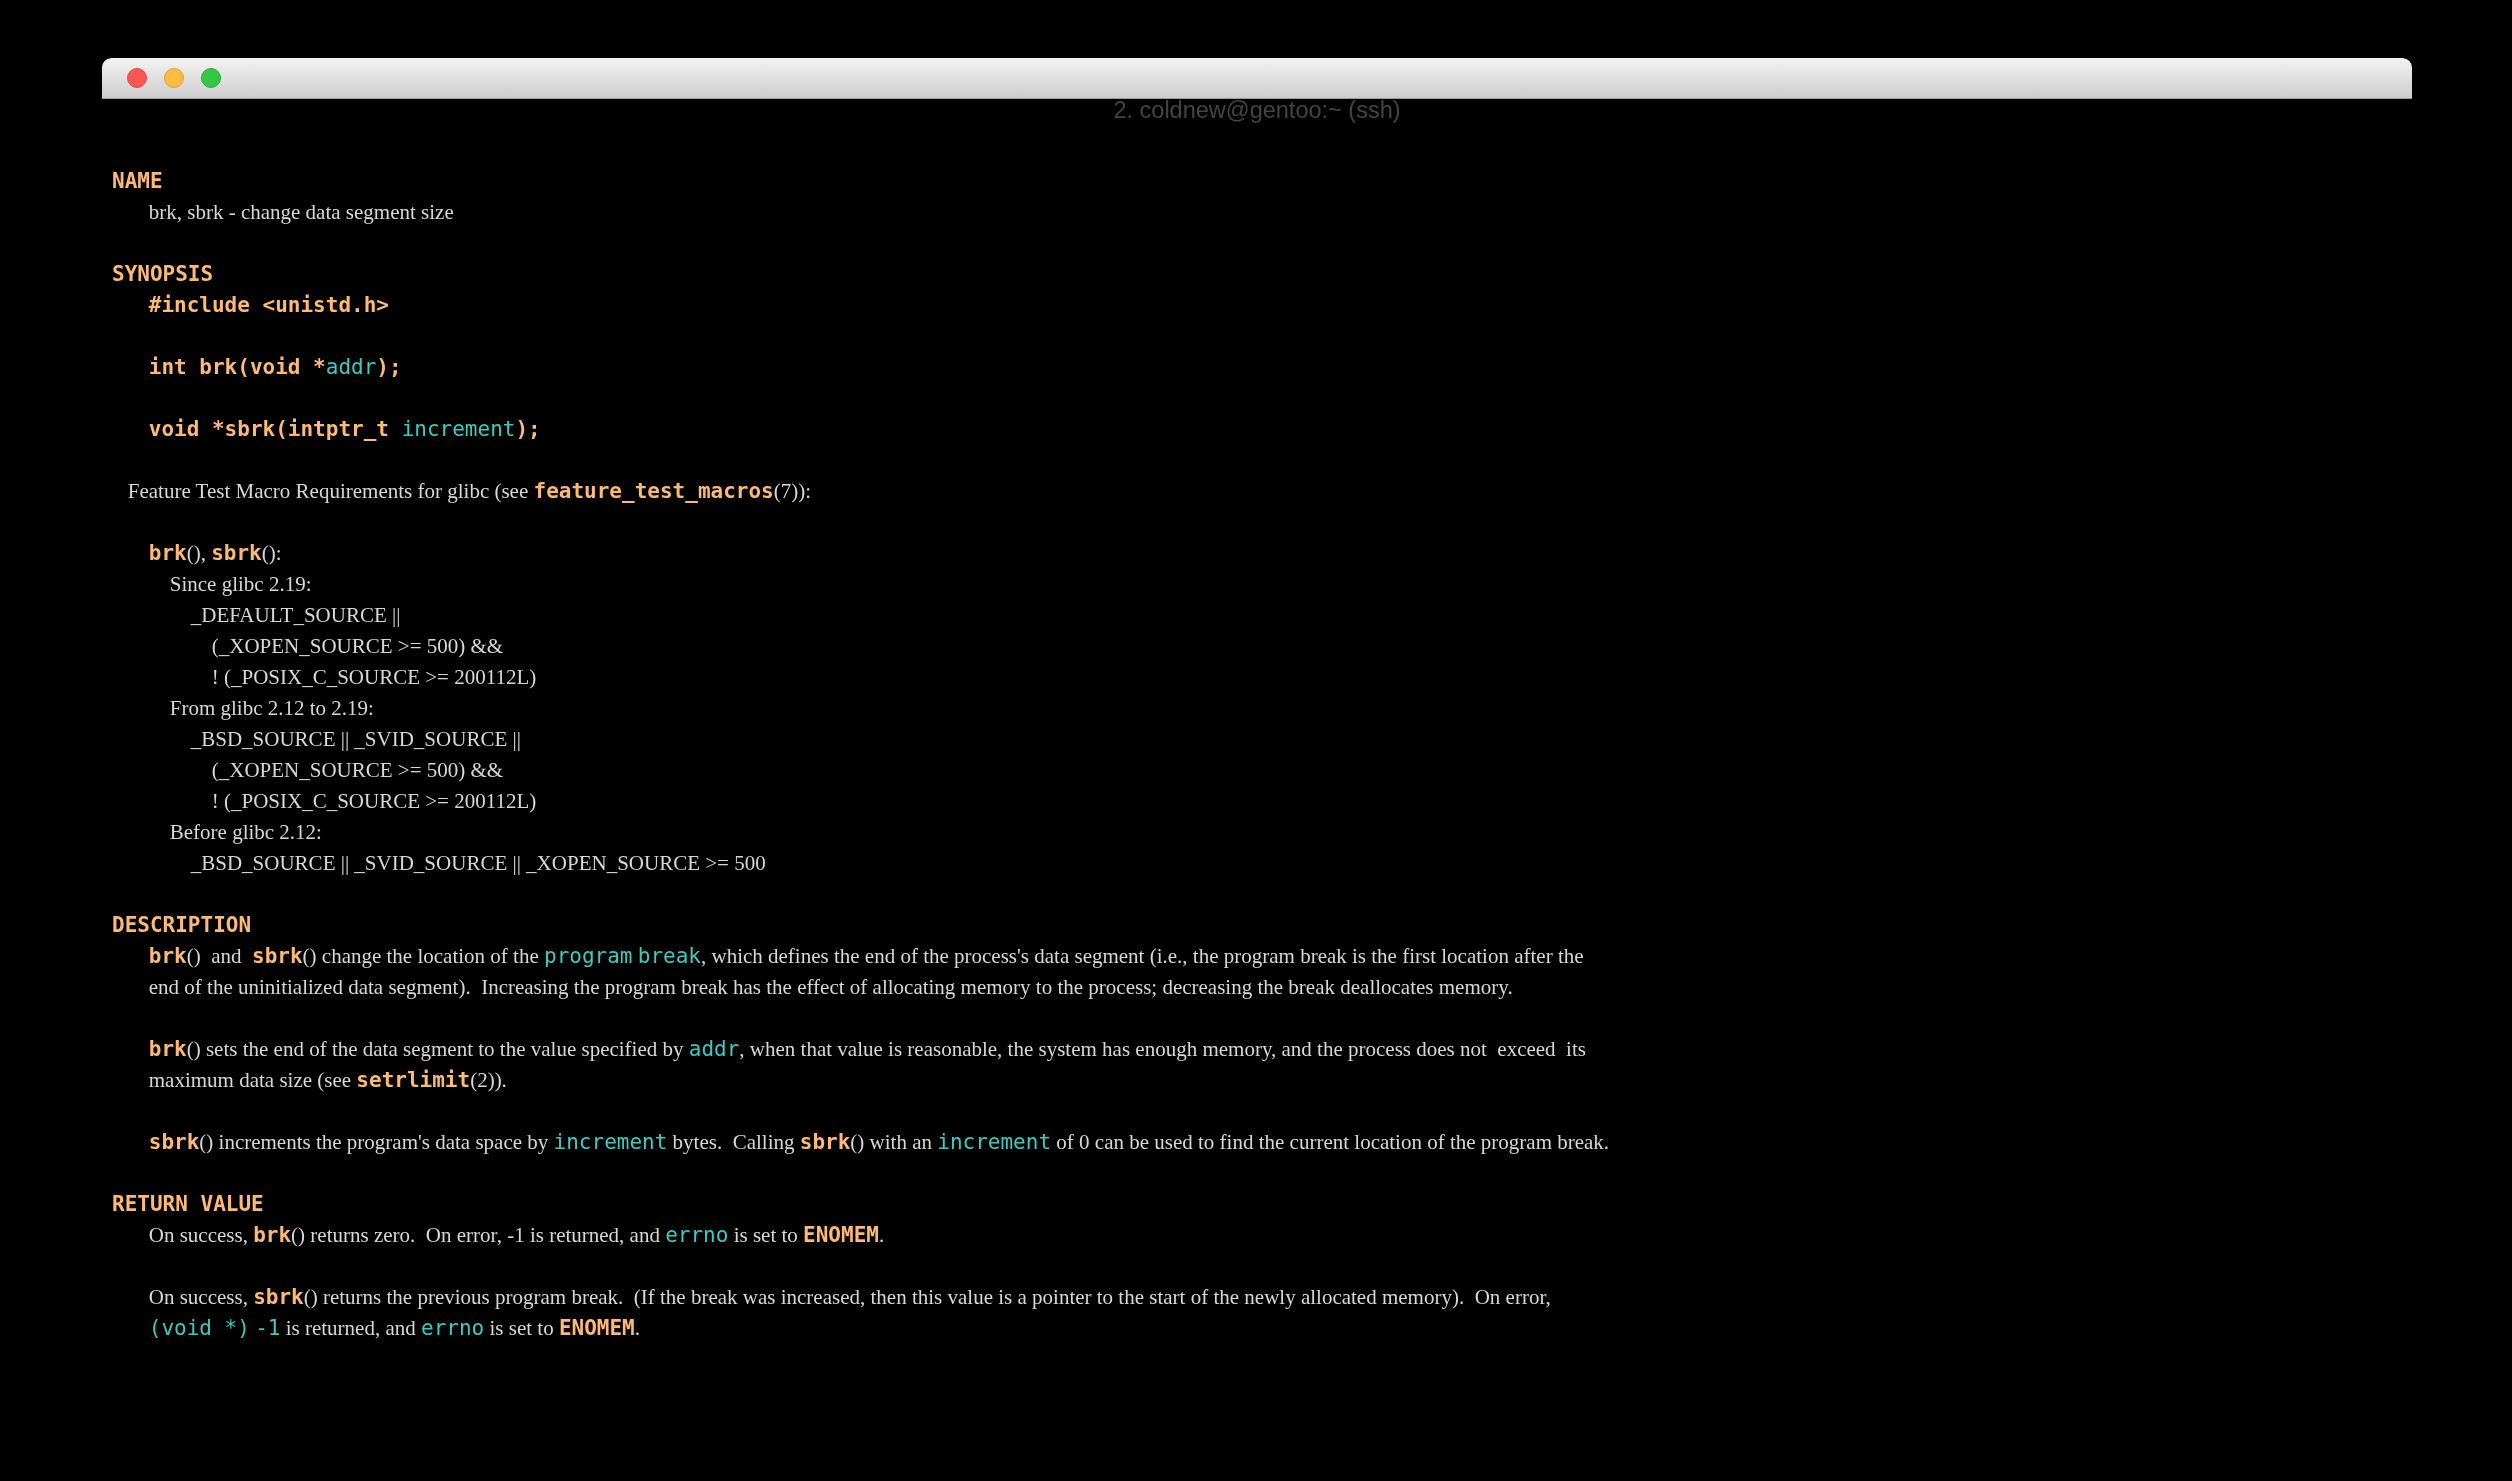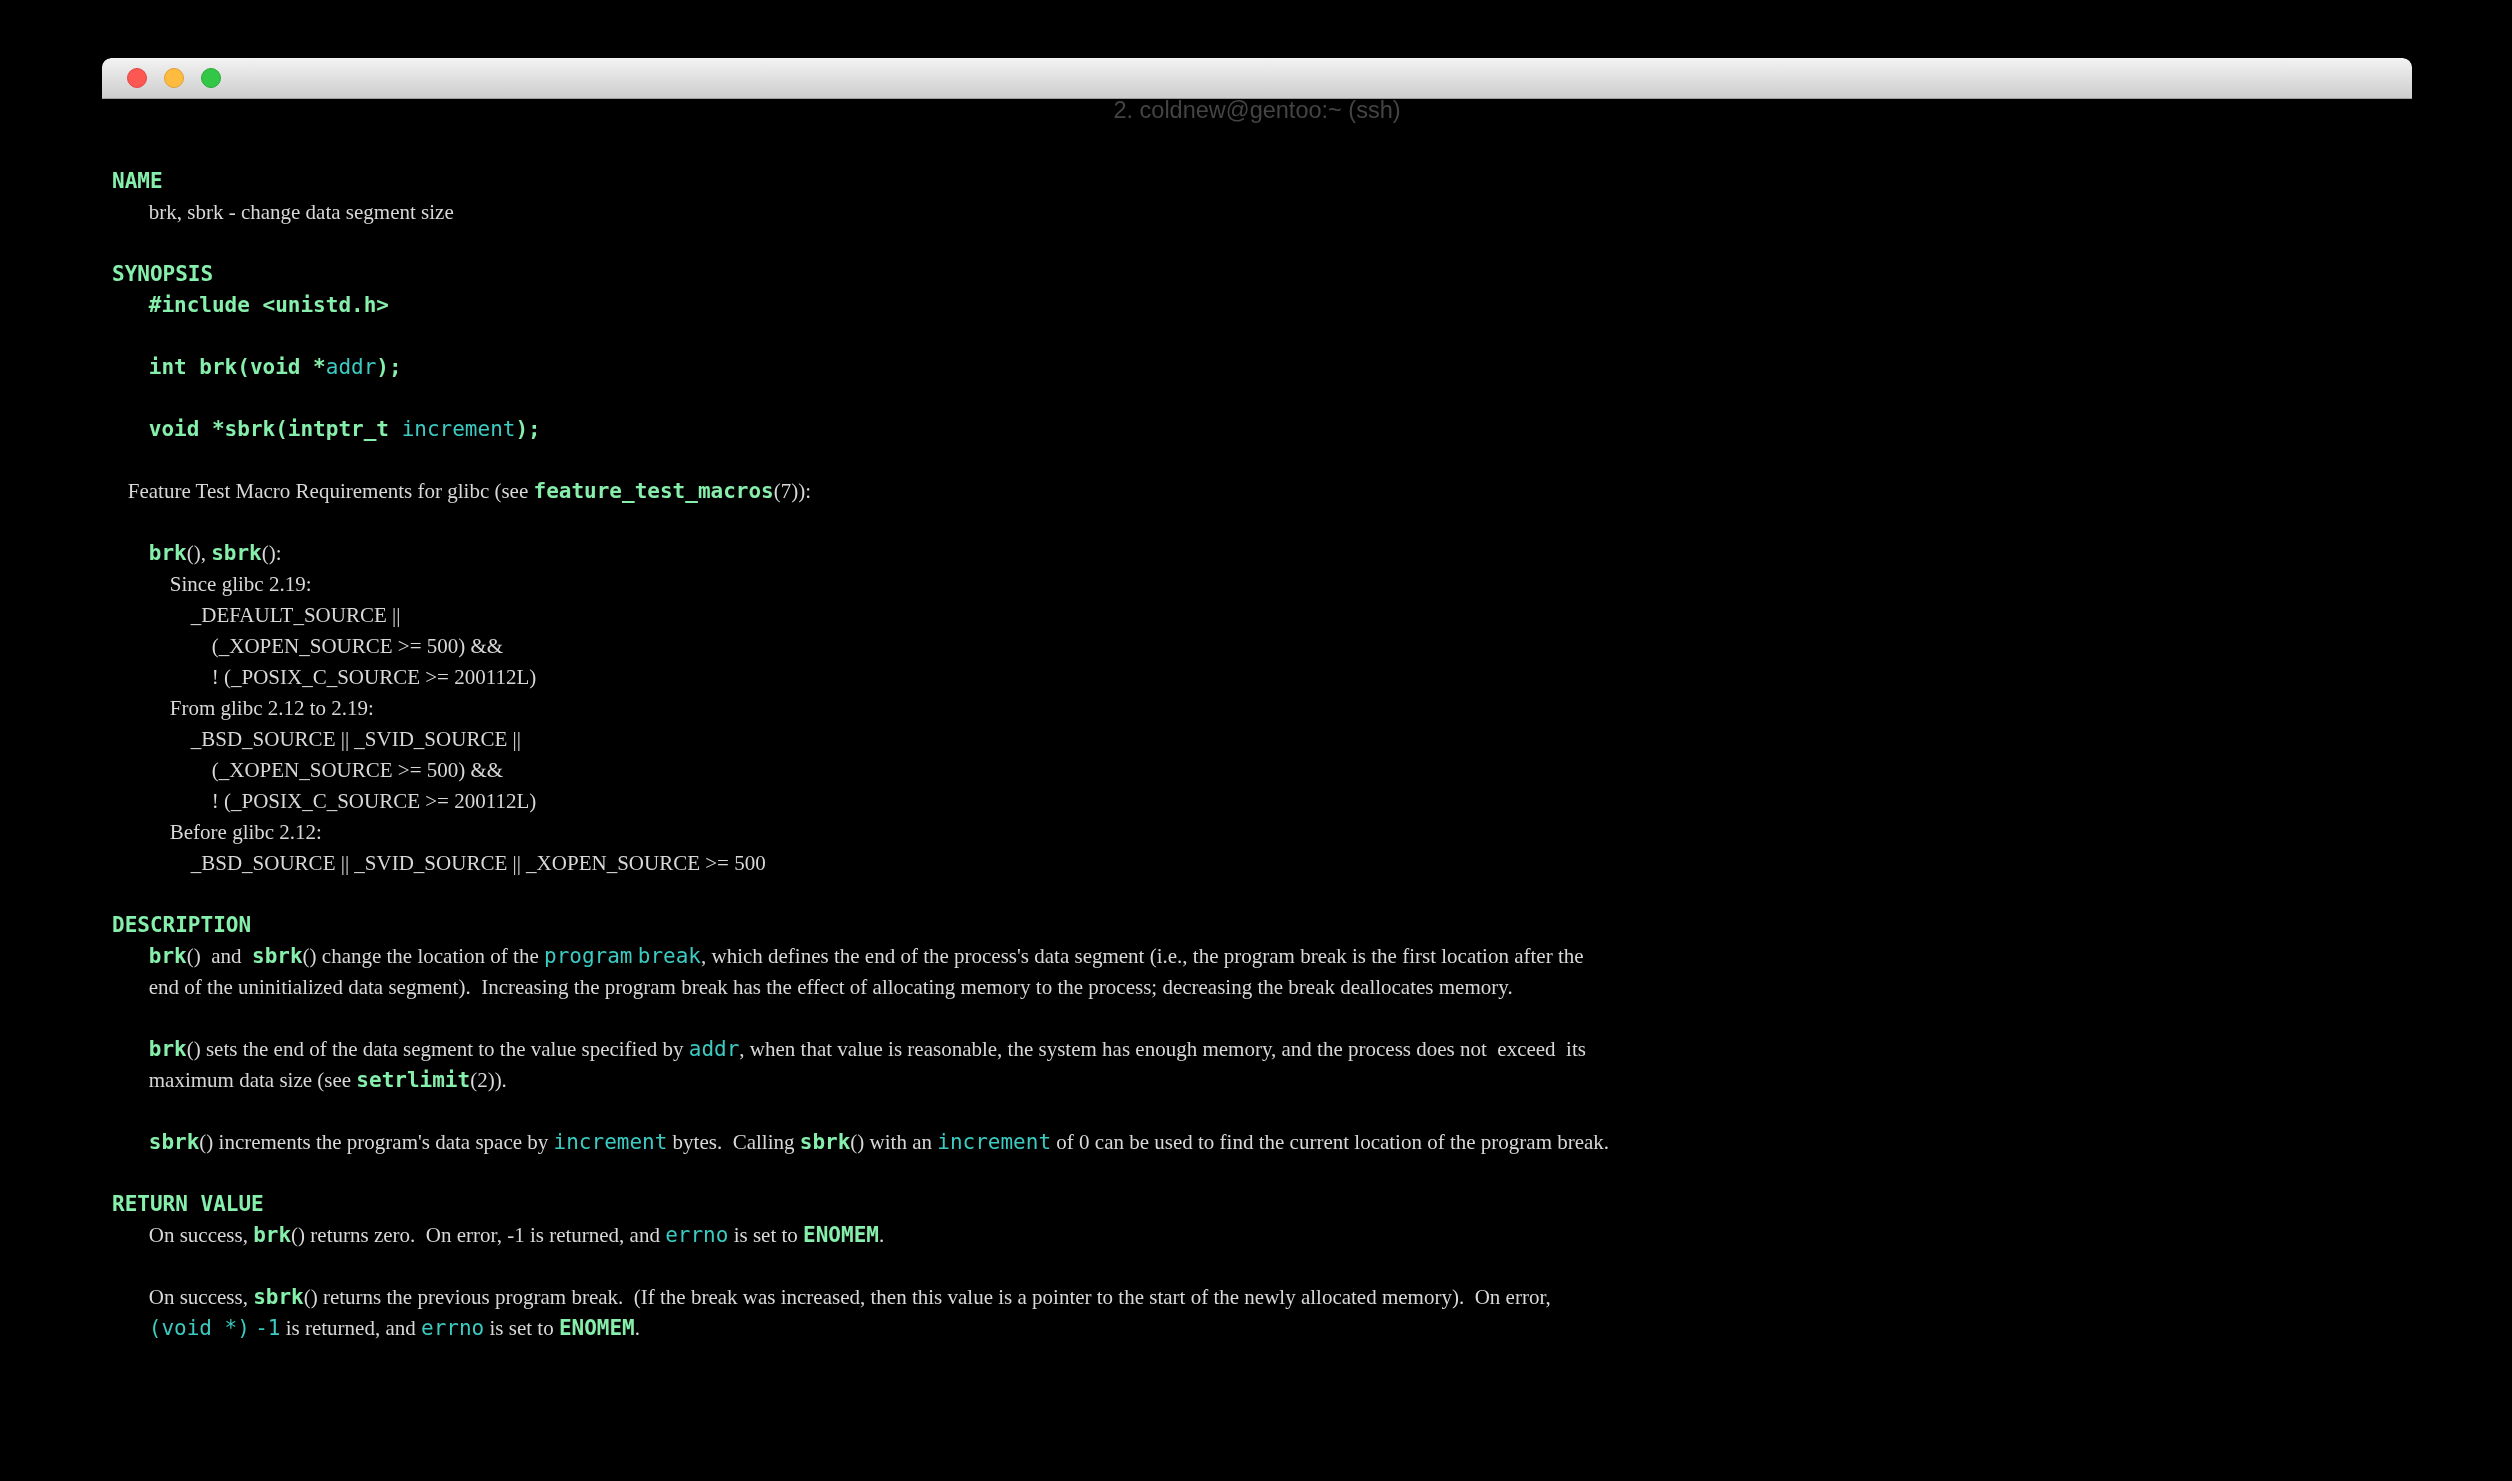--- a/index.html
+++ b/index.html
@@ -59,21 +59,21 @@
 
   .terminal-content {
     padding: 4.5px 0 0 10px;
     font-size: 21px;
     line-height: 31px;
     color: #d8d8d8;
     white-space: pre;
   }
   .row { height: 31px; white-space: pre; }
   .seg-n { color: #d8d8d8; font-family: Liberation Serif, serif; }
-  .seg-b { color: #86efac; font-weight: bold; }
+  .seg-b { color: #fdba74; font-weight: bold; }
   .seg-u { color: #3bcbc2; text-underline-offset: 3.6px; }
 </style>
 </head>
 <body>
 
 <div class="terminal-window">
   <div class="titlebar">
     <div class="traffic-lights">
       <div class="tl tl-close"></div>
       <div class="tl tl-minimize"></div>

